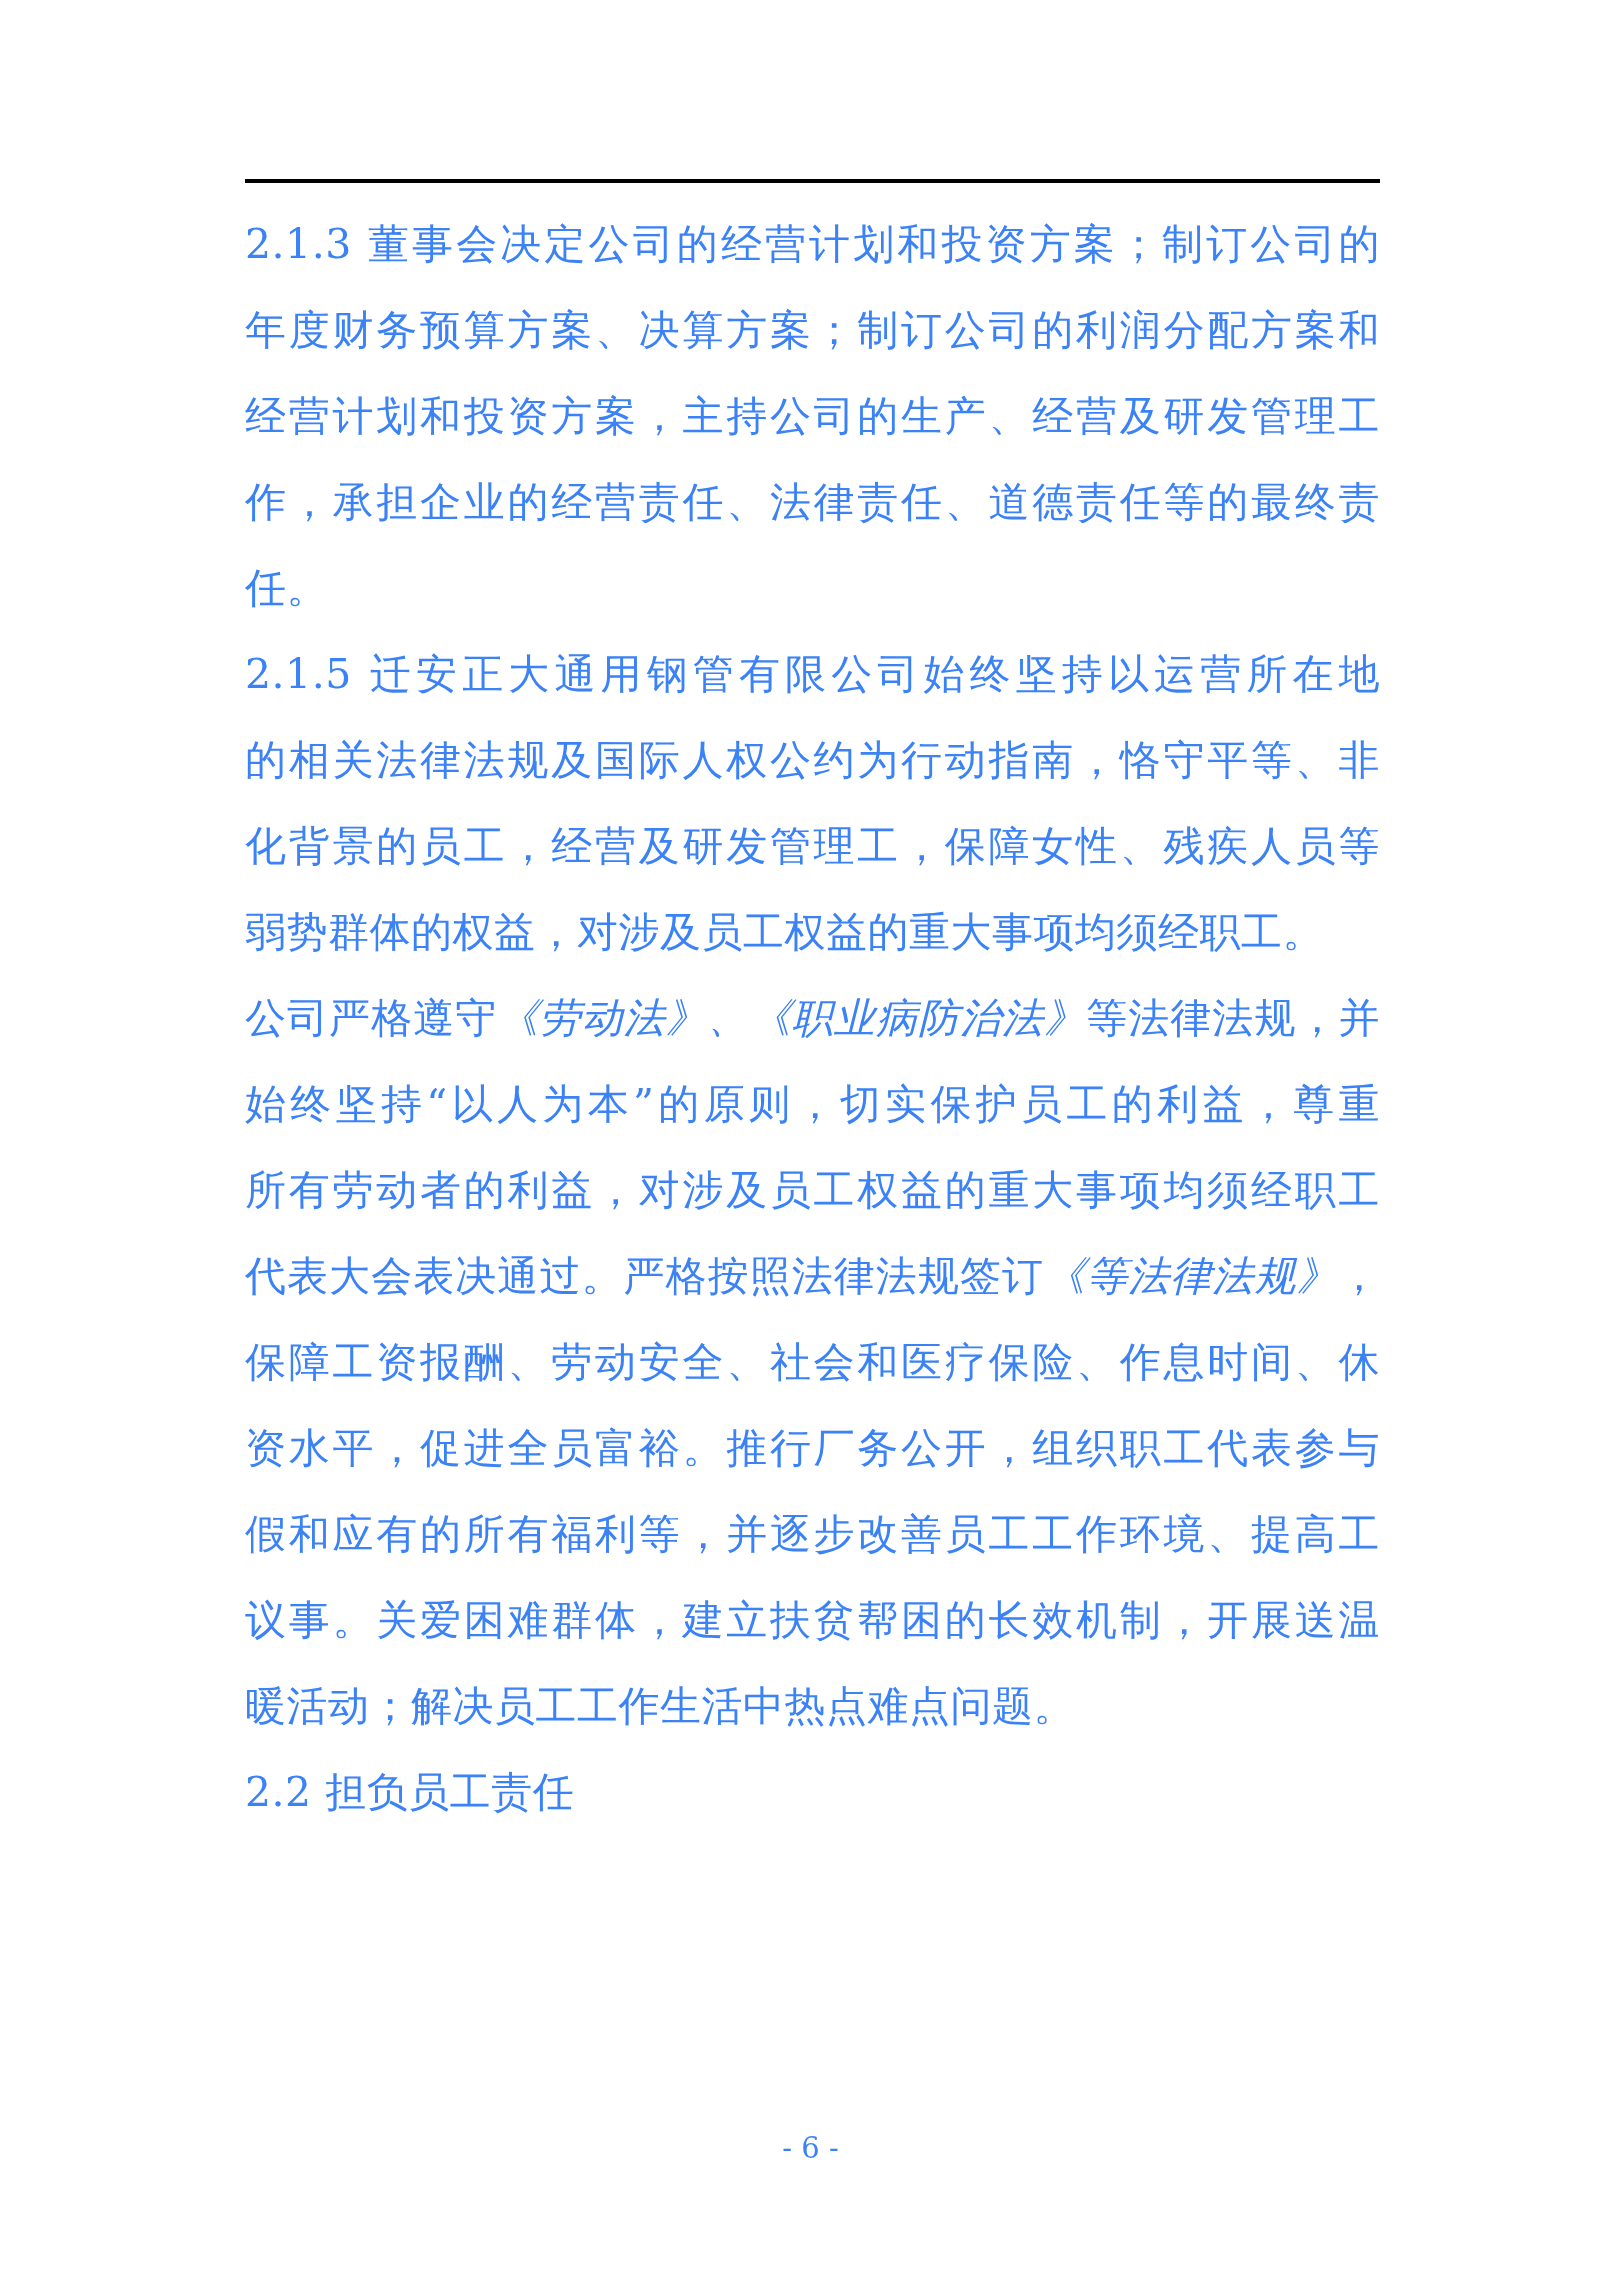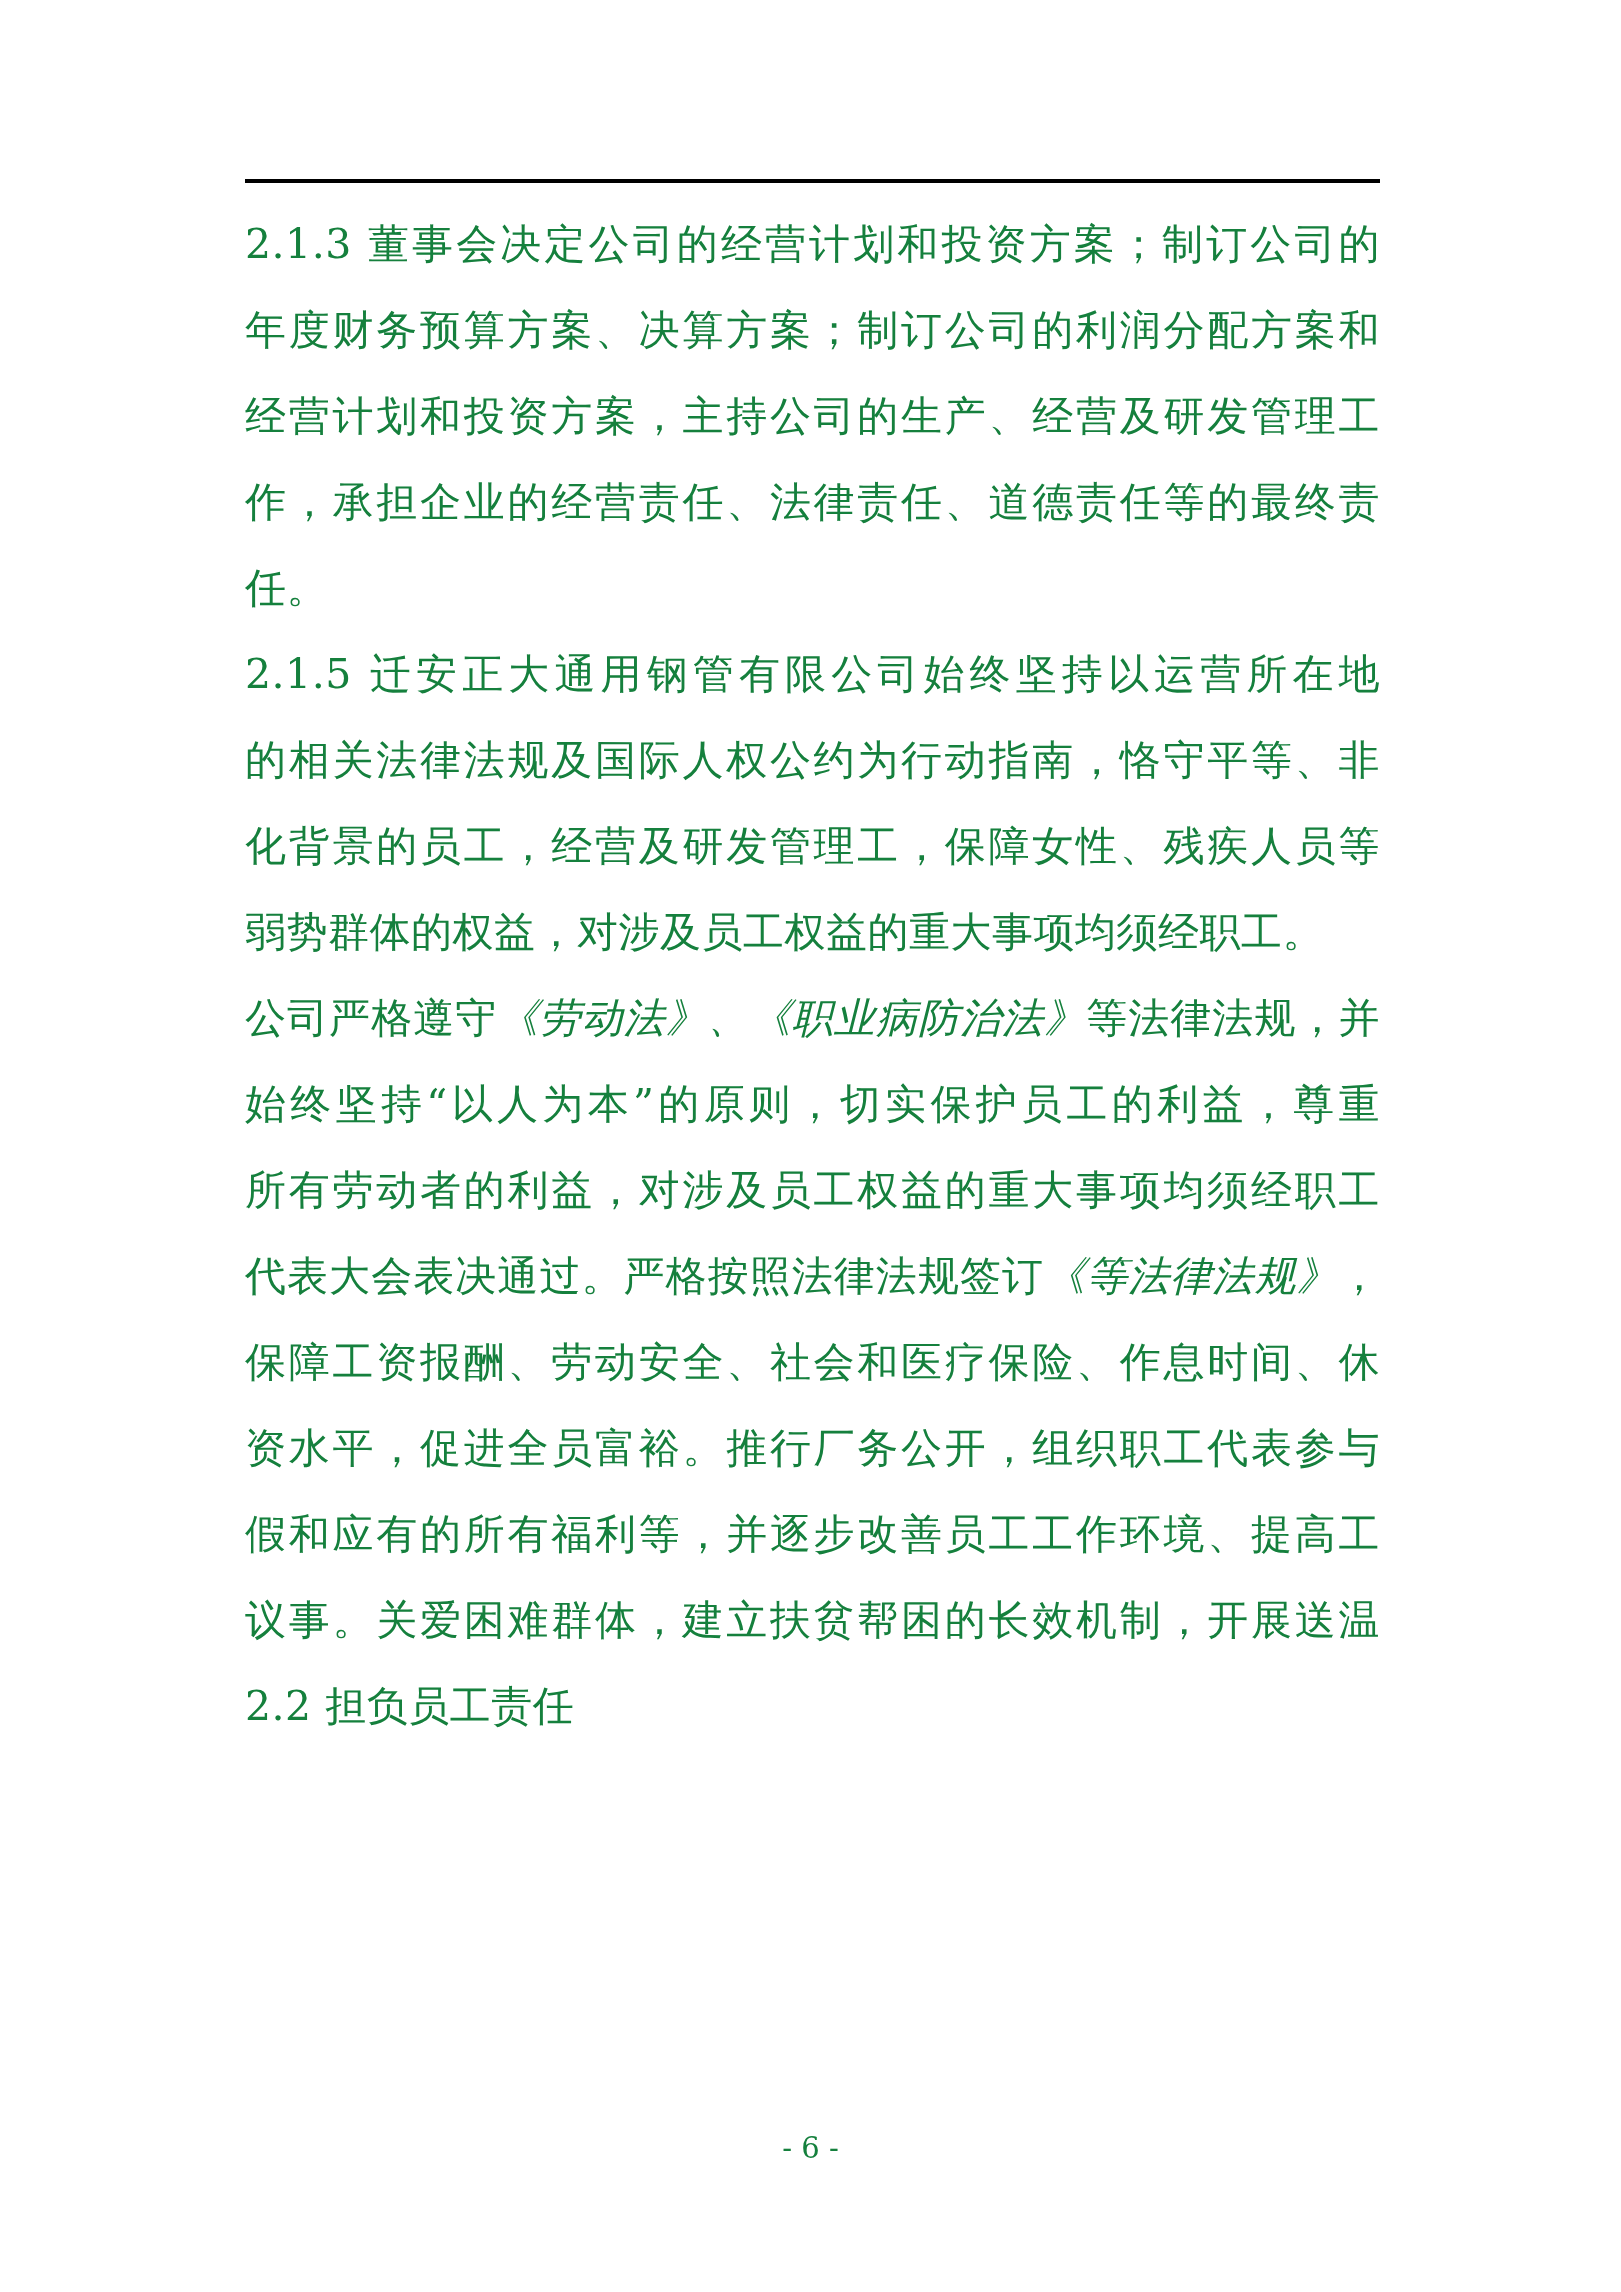--- a/index.html
+++ b/index.html
@@ -7,21 +7,21 @@
     padding: 0;
     background: #ffffff;
   }
   .page {
     position: relative;
     width: 1621px;
     height: 2293px;
     background: #ffffff;
     overflow: hidden;
     font-family: "DejaVu Serif", "Liberation Serif", serif;
-    color: #15803d;
+    color: #3b82f6;
   }
   .header-rule {
     position: absolute;
     left: 245px;
     top: 179px;
     width: 1135px;
     height: 3.9px;
     background: #000000;
   }
   .body-text {
@@ -76,20 +76,21 @@
     <p class="line just">化背景的员工，经营及研发管理工，保障女性、残疾人员等</p>
     <p class="line">弱势群体的权益，对涉及员工权益的重大事项均须经职工。</p>
     <p class="line just"><span>公司严格遵守</span><span class="cite">《劳动法》、《职业病防治法》</span><span>等法律法规，并</span></p>
     <p class="line just">始终坚持“以人为本”的原则，切实保护员工的利益，尊重</p>
     <p class="line just">所有劳动者的利益，对涉及员工权益的重大事项均须经职工</p>
     <p class="line just"><span>代表大会表决通过。严格按照法律法规签订</span><span class="cite">《等法律法规》</span><span>，</span></p>
     <p class="line just">保障工资报酬、劳动安全、社会和医疗保险、作息时间、休</p>
     <p class="line just">资水平，促进全员富裕。推行厂务公开，组织职工代表参与</p>
     <p class="line just">假和应有的所有福利等，并逐步改善员工工作环境、提高工</p>
     <p class="line just">议事。关爱困难群体，建立扶贫帮困的长效机制，开展送温</p>
+    <p class="line">暖活动；解决员工工作生活中热点难点问题。</p>
     <p class="line">2.2 担负员工责任</p>
   </main>
 
   <footer class="page-footer">
     <span>- 6 -</span>
   </footer>
 
 </div>
 
 

